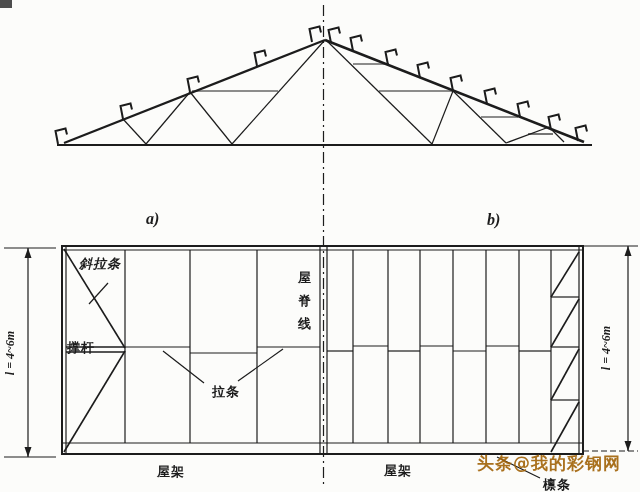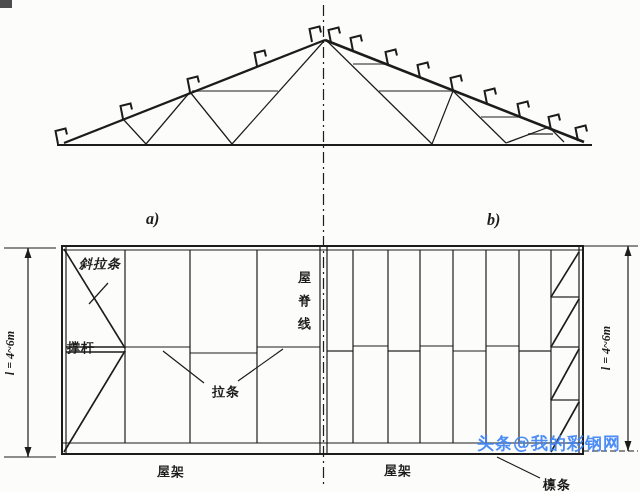--- a/index.html
+++ b/index.html
@@ -10,22 +10,22 @@
   }
   .fig svg{position:absolute;left:0;top:0;}
   .lbl{position:absolute;font-size:13px;font-weight:bold;letter-spacing:1px;white-space:nowrap;}
   .lbl-vert{position:absolute;font-size:13px;font-weight:bold;width:15px;line-height:23px;
     word-break:break-all;text-align:center;}
   .panel-lbl{position:absolute;font-size:16px;font-style:italic;font-weight:bold;
     font-family:"Liberation Serif","DejaVu Serif",serif;}
   .dim{position:absolute;width:72px;height:16px;text-align:center;font-size:12px;
     font-style:italic;font-weight:bold;font-family:"Liberation Serif","DejaVu Serif",serif;
     transform:rotate(-90deg);transform-origin:center;white-space:nowrap;}
-  .watermark{position:absolute;left:477px;top:432px;font-size:17px;font-weight:bold;
-    color:#3b82f6;opacity:.9;letter-spacing:1px;white-space:nowrap;}
+  .watermark{position:absolute;left:477px;top:452px;font-size:17px;font-weight:bold;
+    color:#a16207;opacity:.9;letter-spacing:1px;white-space:nowrap;}
 </style>
 </head>
 <body>
 
 <div class="fig">
 
   <svg width="640" height="492" viewBox="0 0 640 492" stroke="#1c1c1c" fill="none" stroke-width="1.2">
 
     <defs>
 

